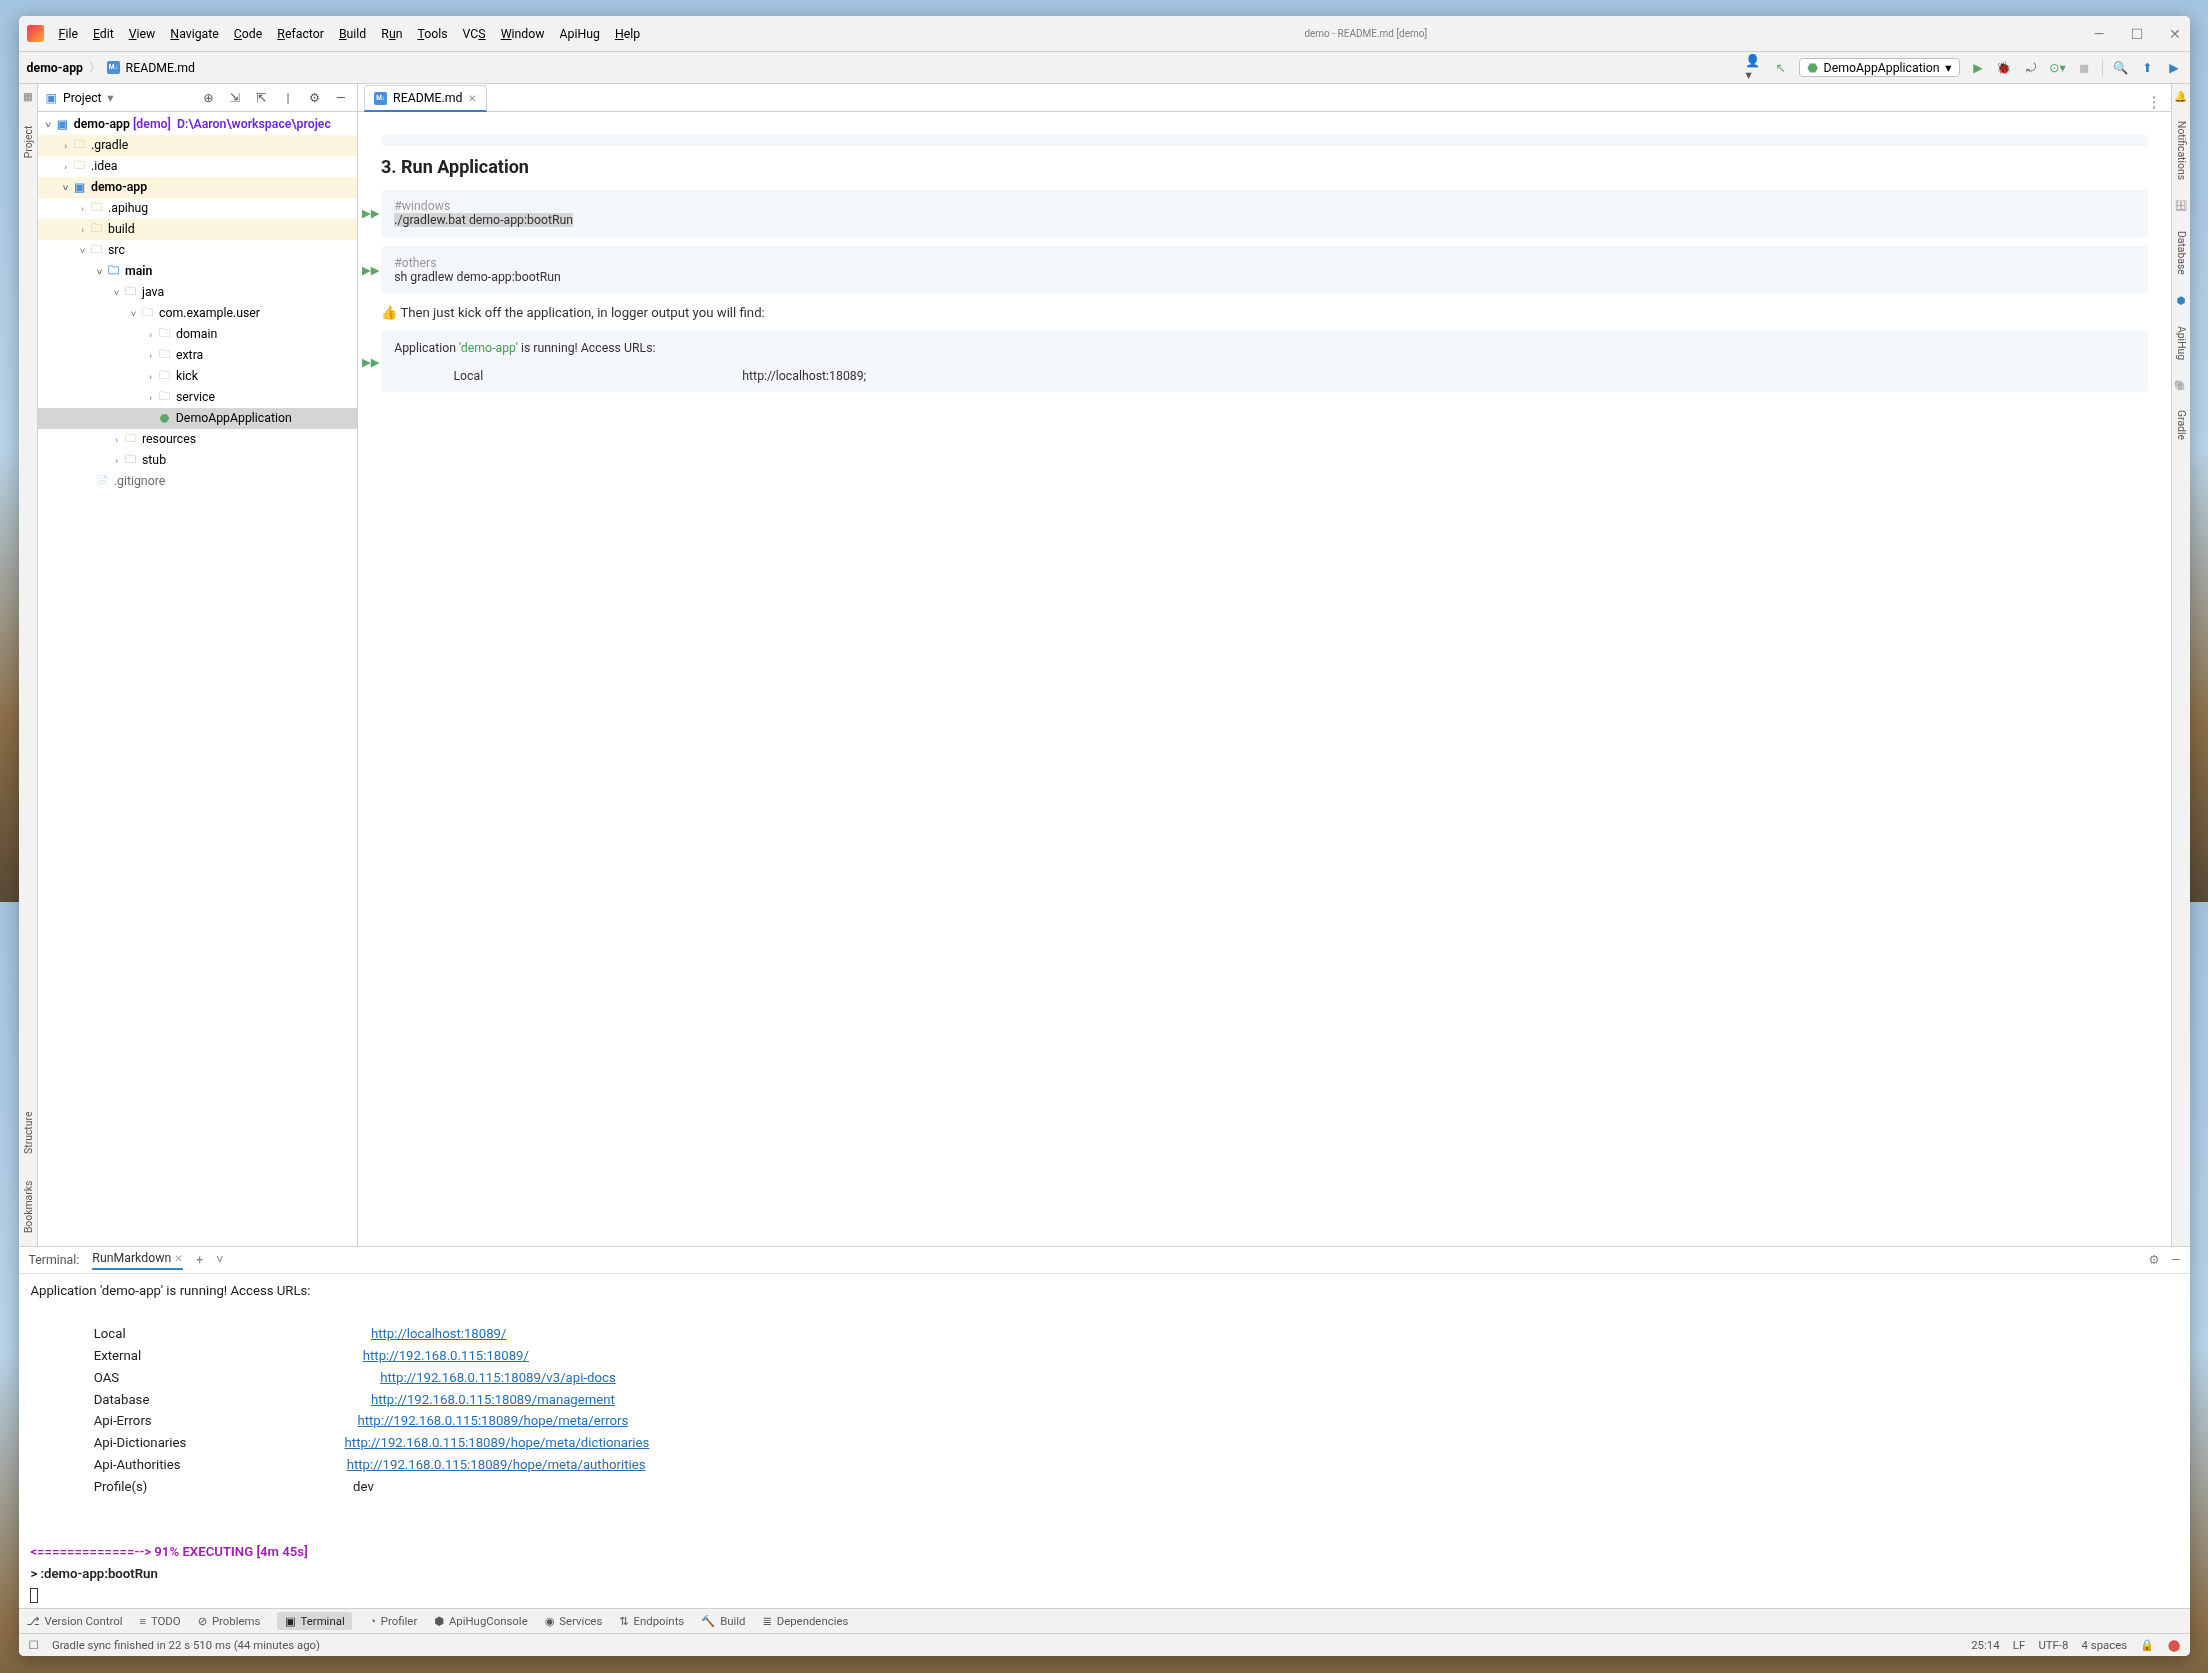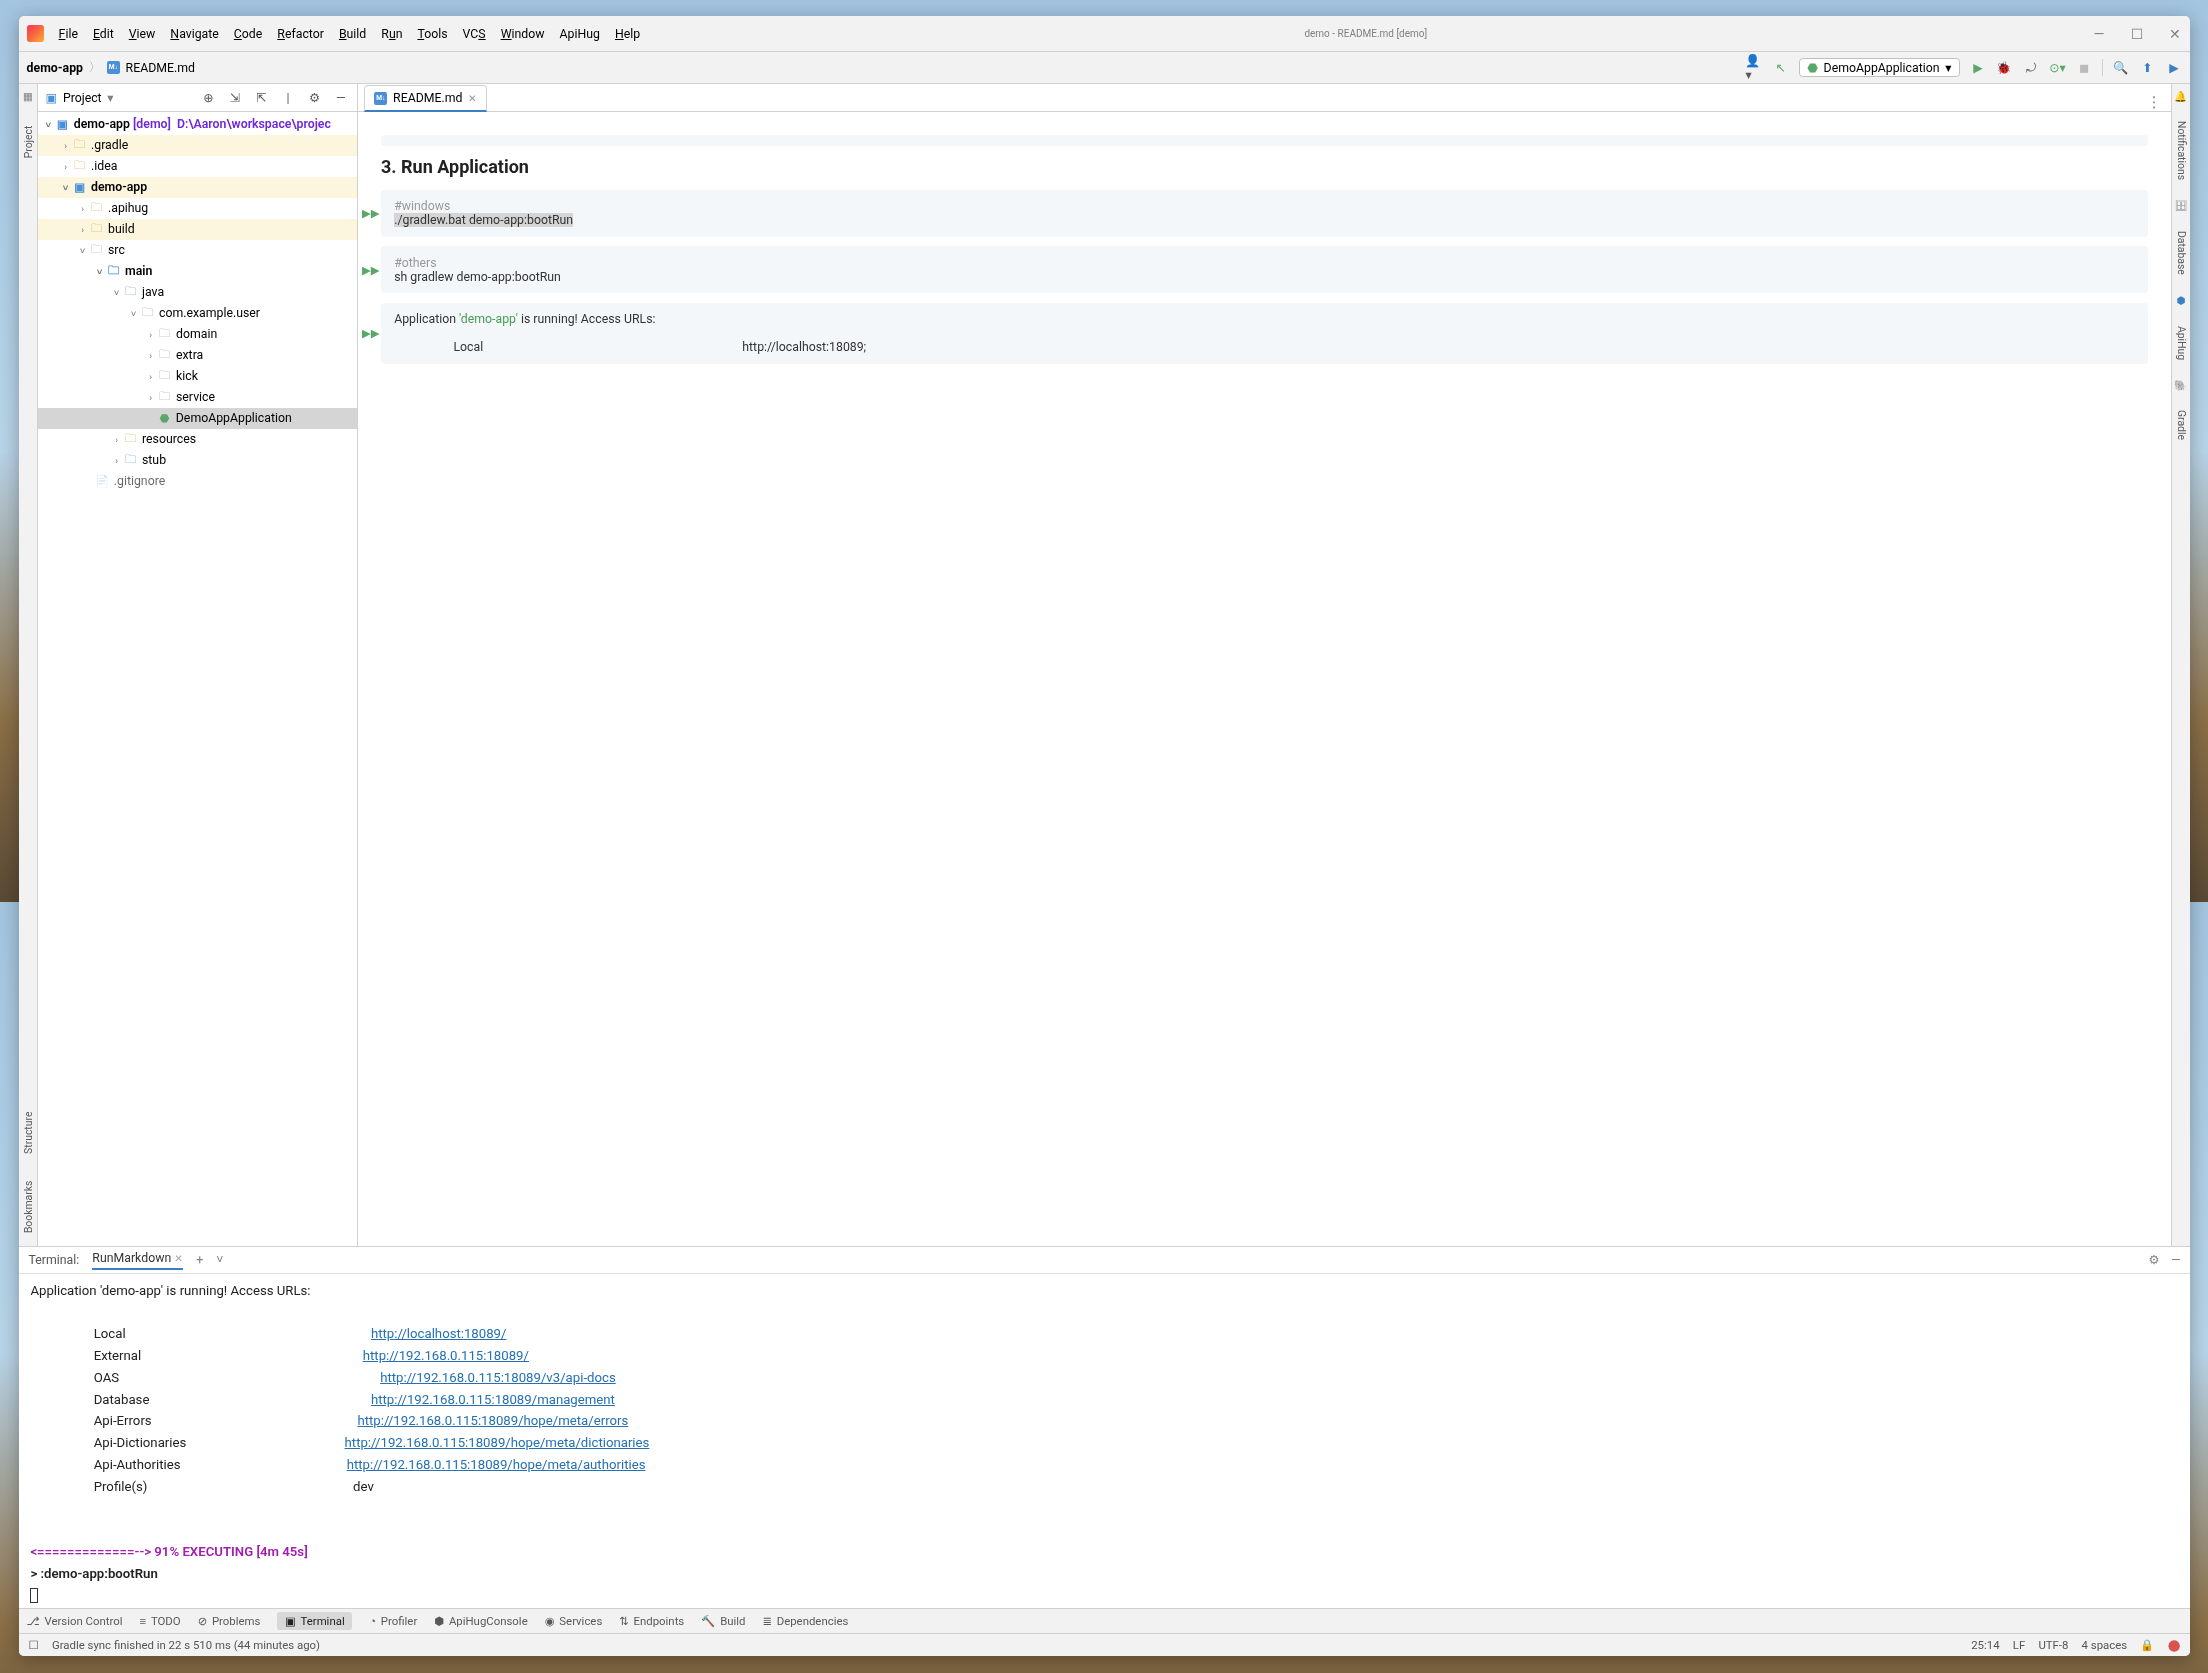--- a/index.html
+++ b/index.html
@@ -252,20 +252,21 @@
         <div class="codeblock">
           <span class="gutter-icon">▶▶</span>
           <div class="cmt">#windows</div>
           <div><span class="hl-line">./gradlew.bat demo-app:bootRun</span></div>
         </div>
         <div class="codeblock">
           <span class="gutter-icon">▶▶</span>
           <div class="cmt">#others</div>
           <div>sh gradlew demo-app:bootRun</div>
         </div>
+        <div class="md-line">👍 Then just kick off the application, in logger output you will find:</div>
         <div class="codeblock">
           <span class="gutter-icon">▶▶</span>
           <span>Application </span><span class="str">'demo-app'</span><span> is running! Access URLs:</span><br><br>
           &nbsp;&nbsp;&nbsp;&nbsp;&nbsp;&nbsp;&nbsp;&nbsp;<span>Local</span>&nbsp;&nbsp;&nbsp;&nbsp;&nbsp;&nbsp;&nbsp;&nbsp;&nbsp;&nbsp;&nbsp;&nbsp;&nbsp;&nbsp;&nbsp;&nbsp;&nbsp;&nbsp;&nbsp;&nbsp;&nbsp;&nbsp;&nbsp;&nbsp;&nbsp;&nbsp;&nbsp;&nbsp;&nbsp;&nbsp;&nbsp;&nbsp;&nbsp;&nbsp;&nbsp;<span>http://localhost:18089;</span>
         </div>
       </div>
     </div>
 
     <div class="right-rail">
       <span style="font-size:10.4px;color:#f0a050">🔔</span>

